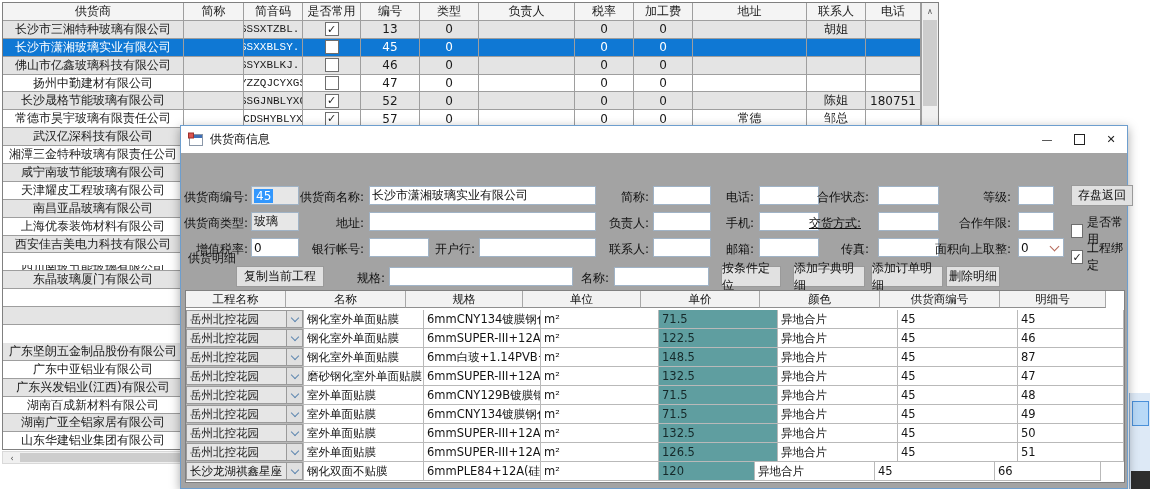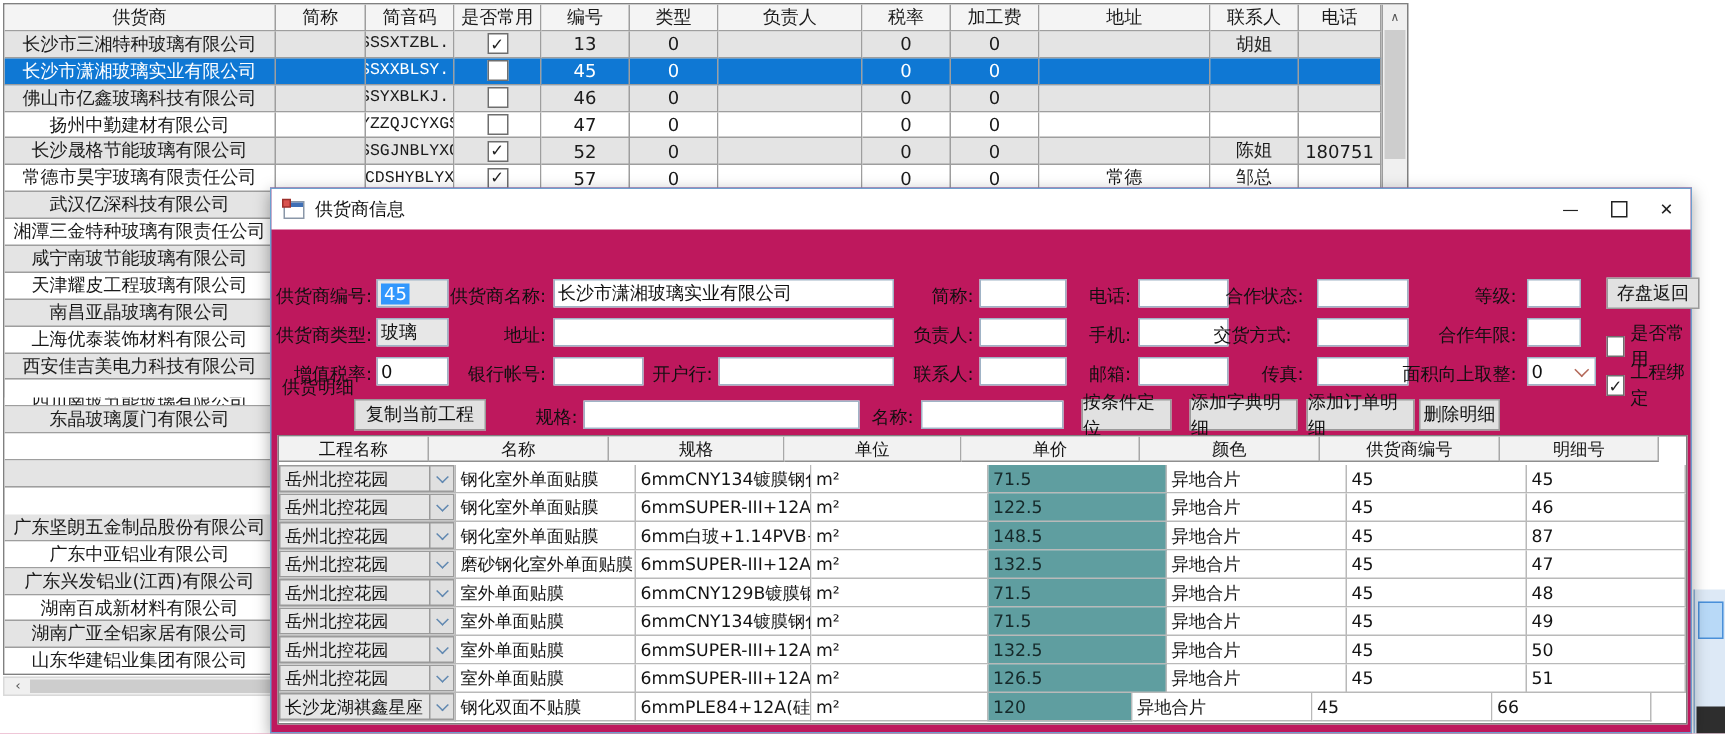--- a/index.html
+++ b/index.html
@@ -22,21 +22,21 @@
   
   .vscroll{position:absolute;right:0;top:0;width:17px;height:446px;background:#f0f0f0;border-left:1px solid #9e9e9e;box-sizing:border-box;}
   .vscroll .arrow{height:16px;display:flex;align-items:center;justify-content:center;font-size:8px;color:#555;}
   .vthumb{position:absolute;left:1px;top:17px;width:14px;height:86px;background:#cdcdcd;}
   
   .hscroll{position:absolute;left:2px;top:451px;width:937px;height:13px;background:#f0f0f0;border:1px solid #d9d9d9;box-sizing:border-box;}
   .hscroll .arrow{position:absolute;left:2px;top:0;width:14px;height:11px;display:flex;align-items:center;justify-content:center;font-size:9px;color:#555;}
   .hthumb{position:absolute;left:17px;top:1px;width:300px;height:9px;background:#cdcdcd;}
 
   
-  .dialog{position:absolute;left:180px;top:125px;width:948px;height:364px;background:#be185d;
+  .dialog{position:absolute;left:180px;top:125px;width:948px;height:364px;background:#a3a3a3;
           border:1px solid #6d9ece;box-sizing:border-box;box-shadow:0 3px 10px rgba(0,0,0,.35);}
   .titlebar{height:27px;background:#ffffff;display:flex;align-items:center;position:relative;}
   .titlebar .ticon{margin-left:7px;width:16px;height:15px;}
   .titlebar .ttext{margin-left:6px;font-size:12px;color:#111;}
   .winbtns{position:absolute;right:0;top:0;height:27px;display:flex;}
   .winbtn{width:32px;height:27px;display:flex;align-items:center;justify-content:center;font-size:11px;color:#222;}
   .maxglyph{width:9px;height:9px;border:1px solid #222;display:inline-block;}
 
   .dlg-body{position:relative;width:100%;height:337px;}
   .flabel{position:absolute;font-size:12px;color:#101010;text-align:right;white-space:nowrap;}
@@ -312,21 +312,21 @@
       <div class="fbtn" style="left:890px;top:32px;width:62px;">存盘返回</div>
 
       <div class="flabel" style="left:2px;top:62px;width:65px;">供货商类型:</div>
       <div class="finput ro" style="left:70px;top:59px;width:48px;">玻璃</div>
       <div class="flabel" style="left:112px;top:62px;width:71px;">地址:</div>
       <div class="finput" style="left:188px;top:59px;width:227px;"></div>
       <div class="flabel" style="left:418px;top:62px;width:50px;">负责人:</div>
       <div class="finput" style="left:472px;top:59px;width:58px;"></div>
       <div class="flabel" style="left:535px;top:62px;width:38px;">手机:</div>
       <div class="finput" style="left:578px;top:59px;width:60px;"></div>
-      <div class="flabel" style="left:620px;top:62px;width:60px;">交货方式:</div>
+      <div class="flabel" style="left:620px;top:62px;width:60px;text-decoration:underline;">交货方式:</div>
       <div class="finput" style="left:697px;top:59px;width:61px;"></div>
       <div class="flabel" style="left:755px;top:62px;width:75px;">合作年限:</div>
       <div class="finput" style="left:837px;top:59px;width:36px;"></div>
       <div class="fcheck" style="left:890px;top:61px;">
         <span class="cb"></span>
         <span>是否常用</span>
       </div>
 
       <div class="flabel" style="left:2px;top:88px;width:65px;">增值税率:</div>
       <div class="finput" style="left:70px;top:85px;width:48px;">0</div>

